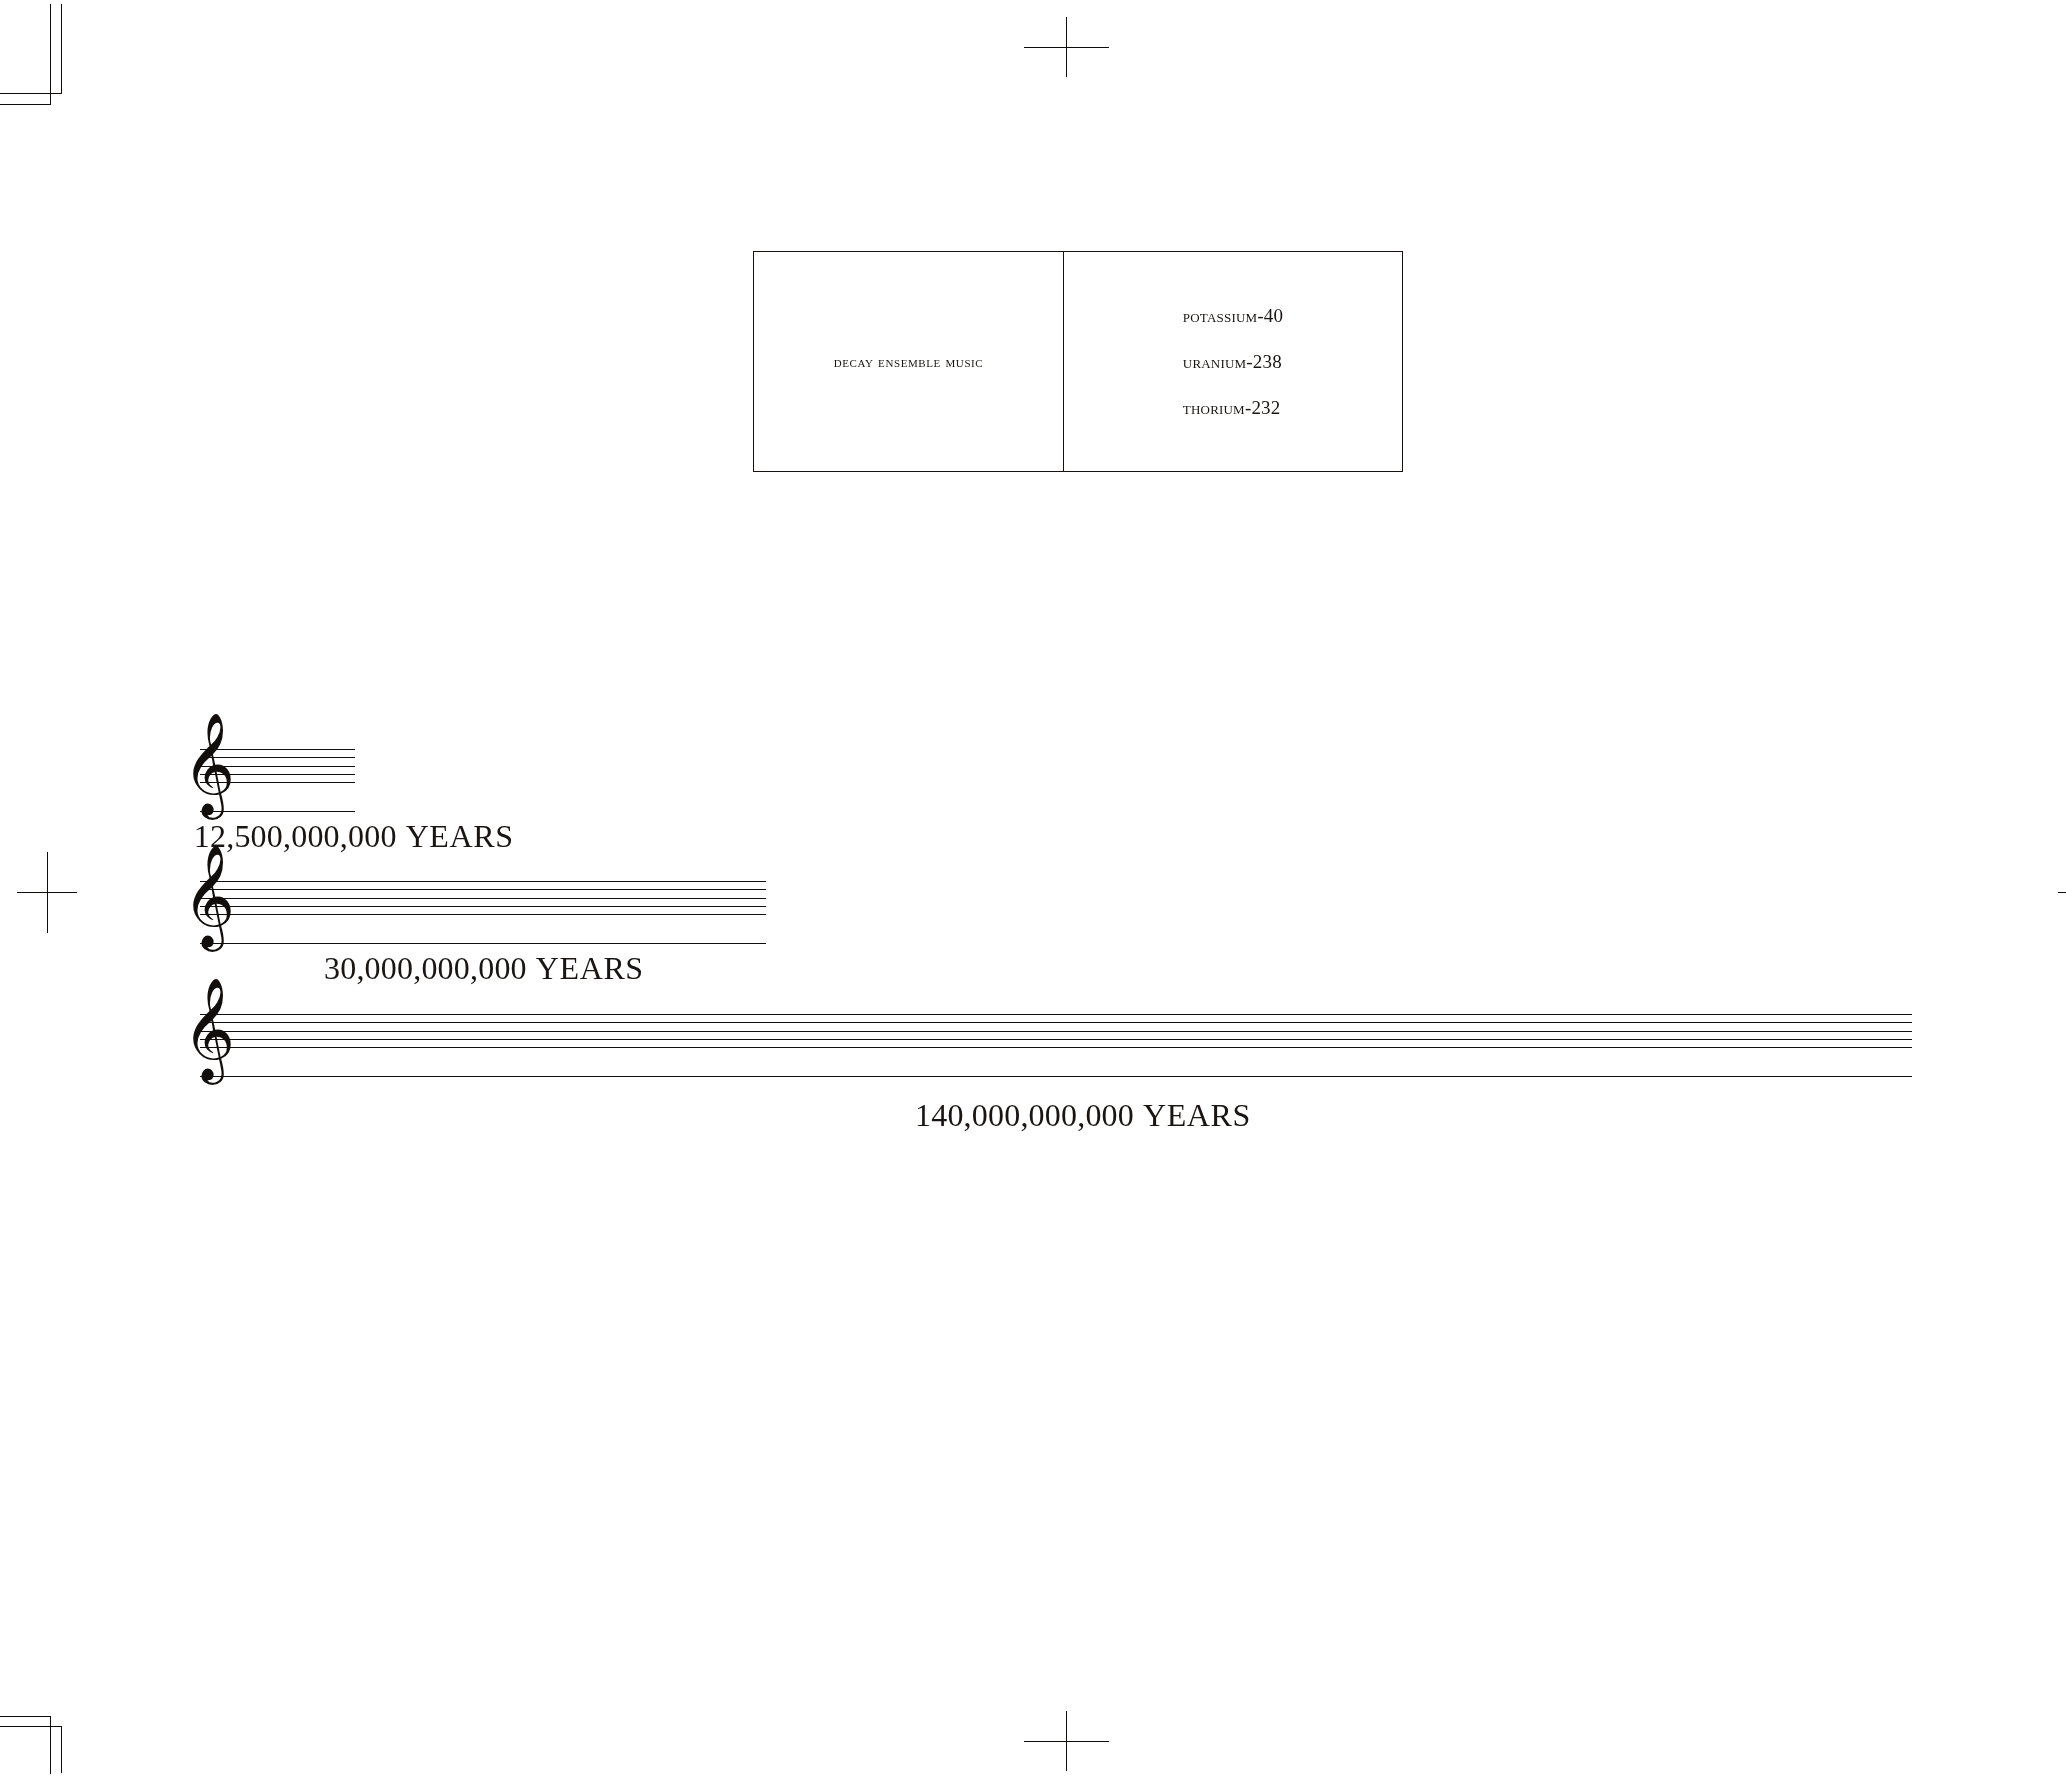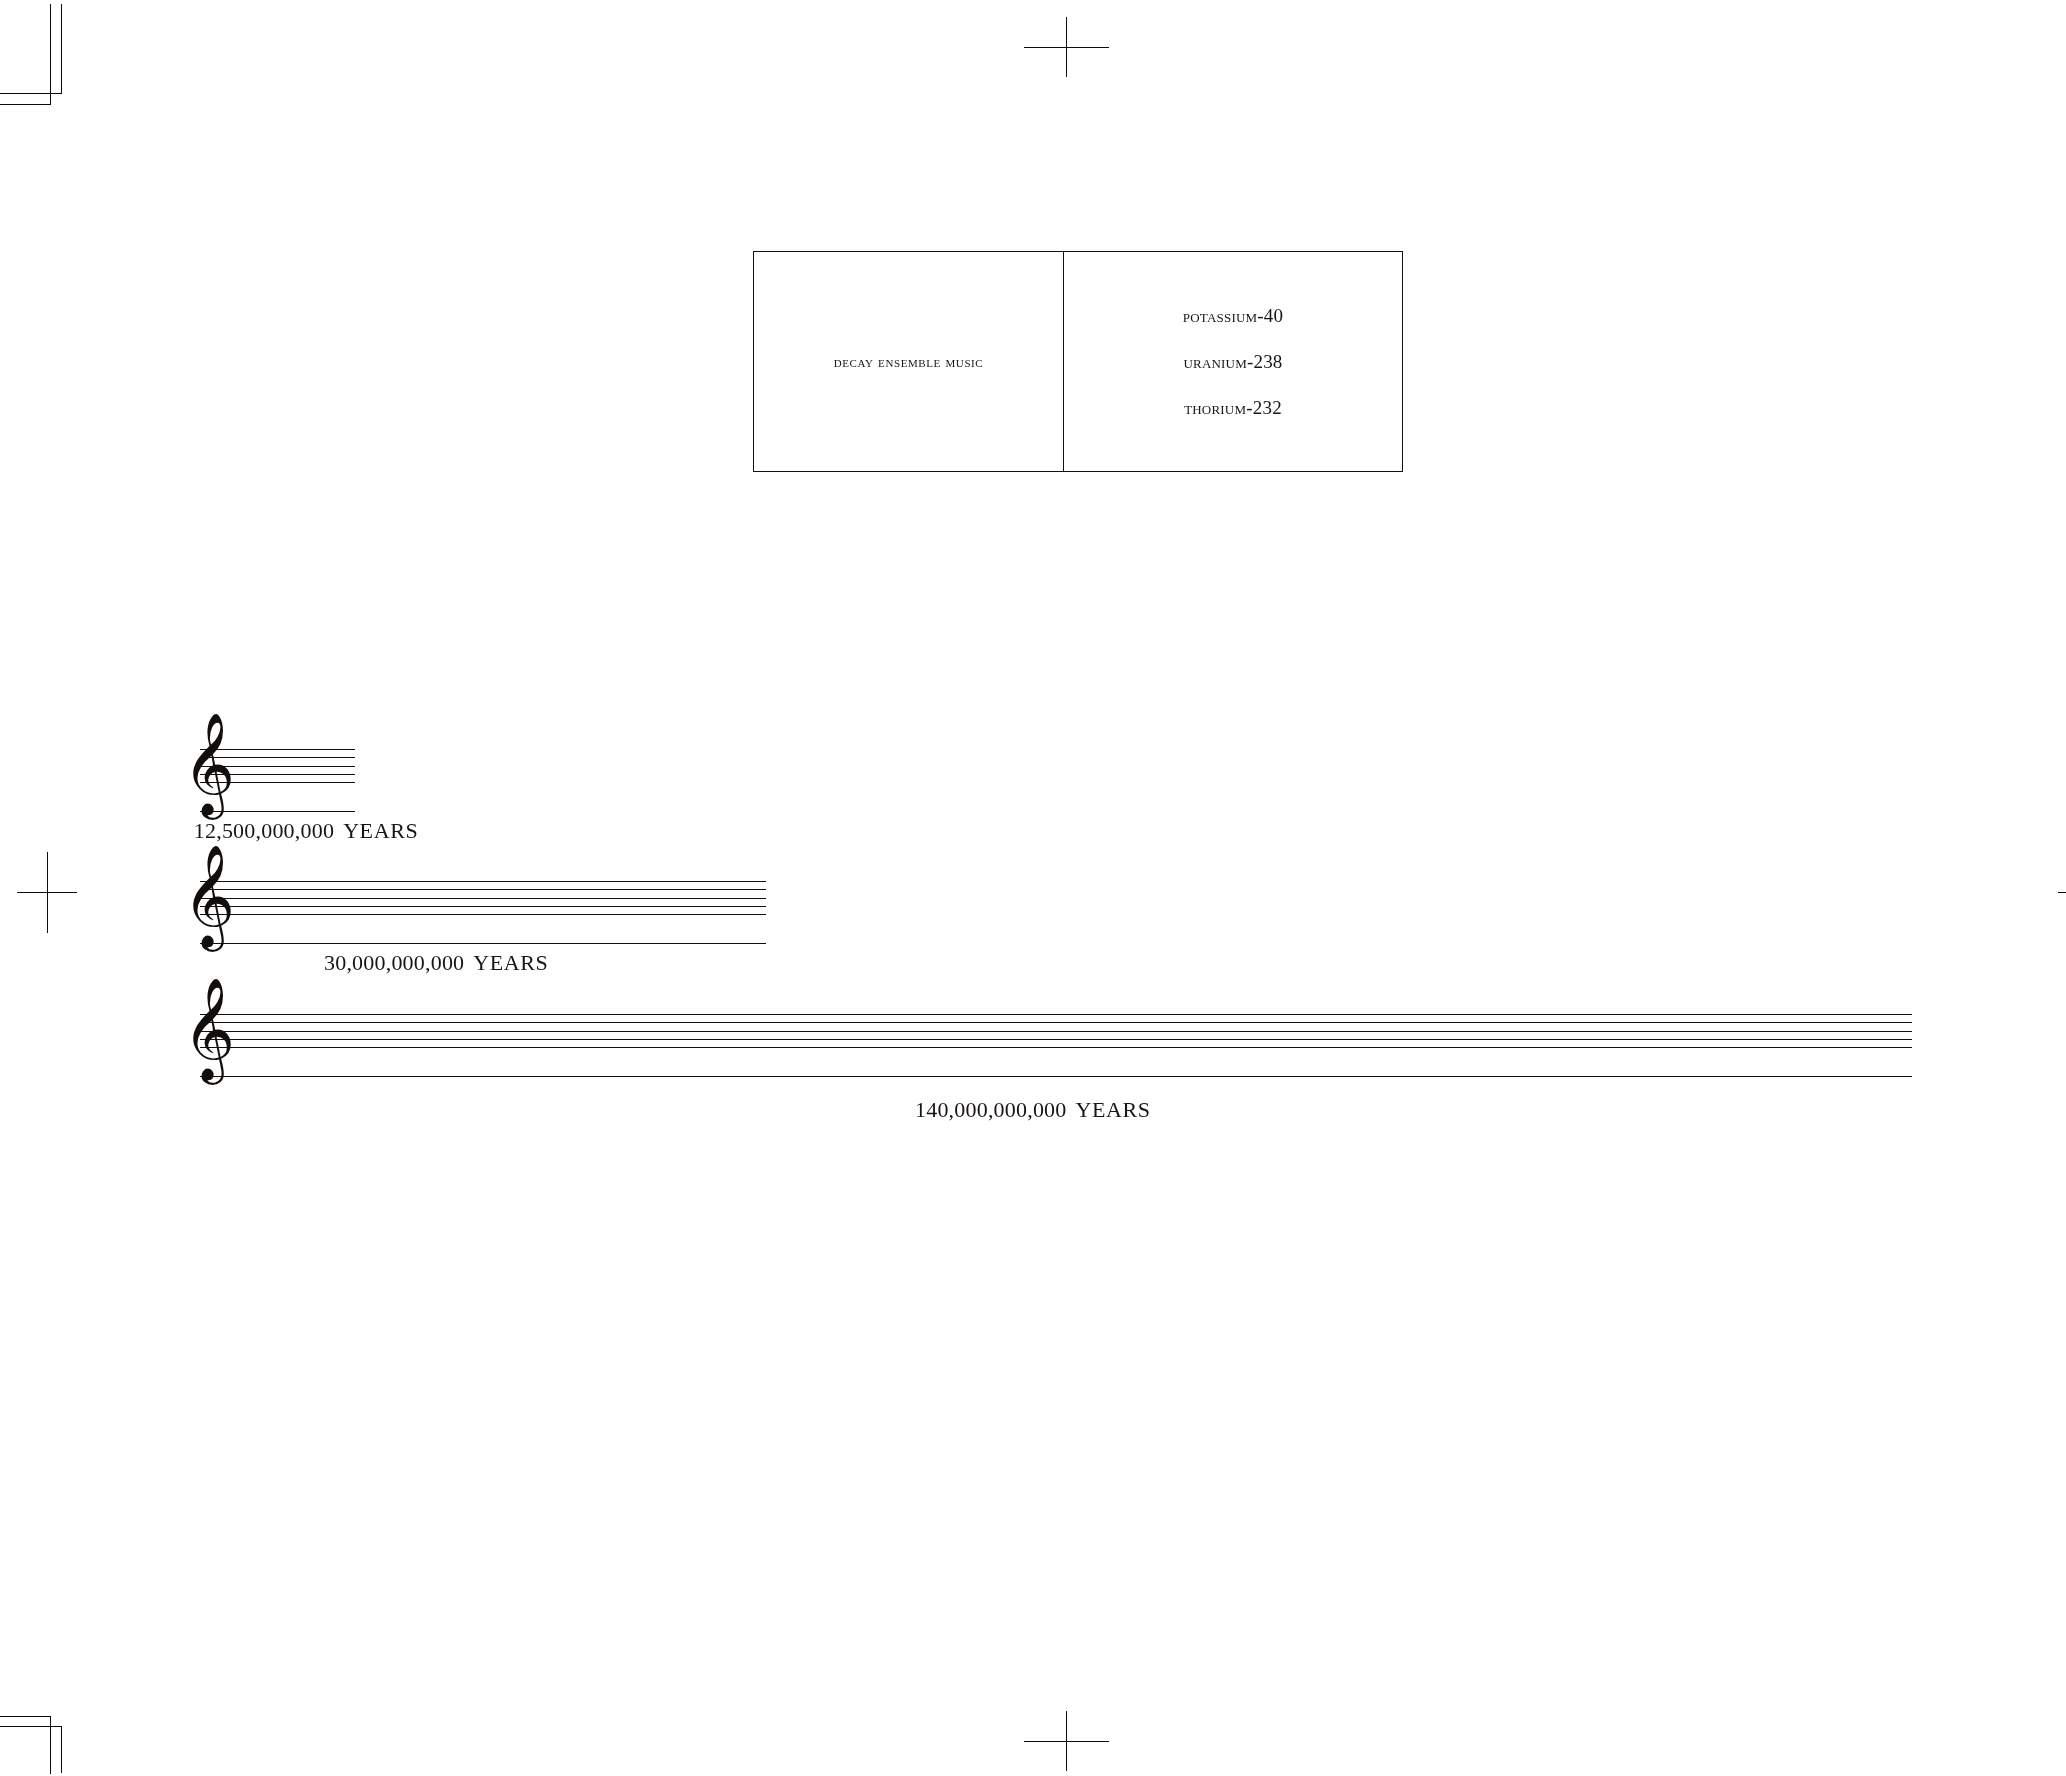--- a/index.html
+++ b/index.html
@@ -81,21 +81,20 @@
     letter-spacing: 0.6px;
     font-variant: small-caps;
     text-transform: lowercase;
     white-space: nowrap;
     color: #1a1512;
   }
 
   .isotope-list {
     display: flex;
     flex-direction: column;
-    align-items: center;
     gap: 0;
   }
   .isotope {
     font-size: 19px;
     font-variant: small-caps;
     text-transform: lowercase;
     letter-spacing: 0.2px;
     line-height: 46px;
     white-space: nowrap;
     color: #1a1512;
@@ -122,21 +121,21 @@
   .clef {
     position: absolute;
     font-family: "DejaVu Sans", sans-serif;
     color: #120e0c;
     line-height: 1;
     font-size: 62px;
   }
   .duration-label {
     position: absolute;
     white-space: nowrap;
-    font-size: 22px;
+    font-size: 32px;
     letter-spacing: 0.2px;
     color: #1a1512;
   }
   .duration-label .yrs {
     margin-left: 9px;
     letter-spacing: 0.6px;
   }
 </style>
 </head>
 <body>

